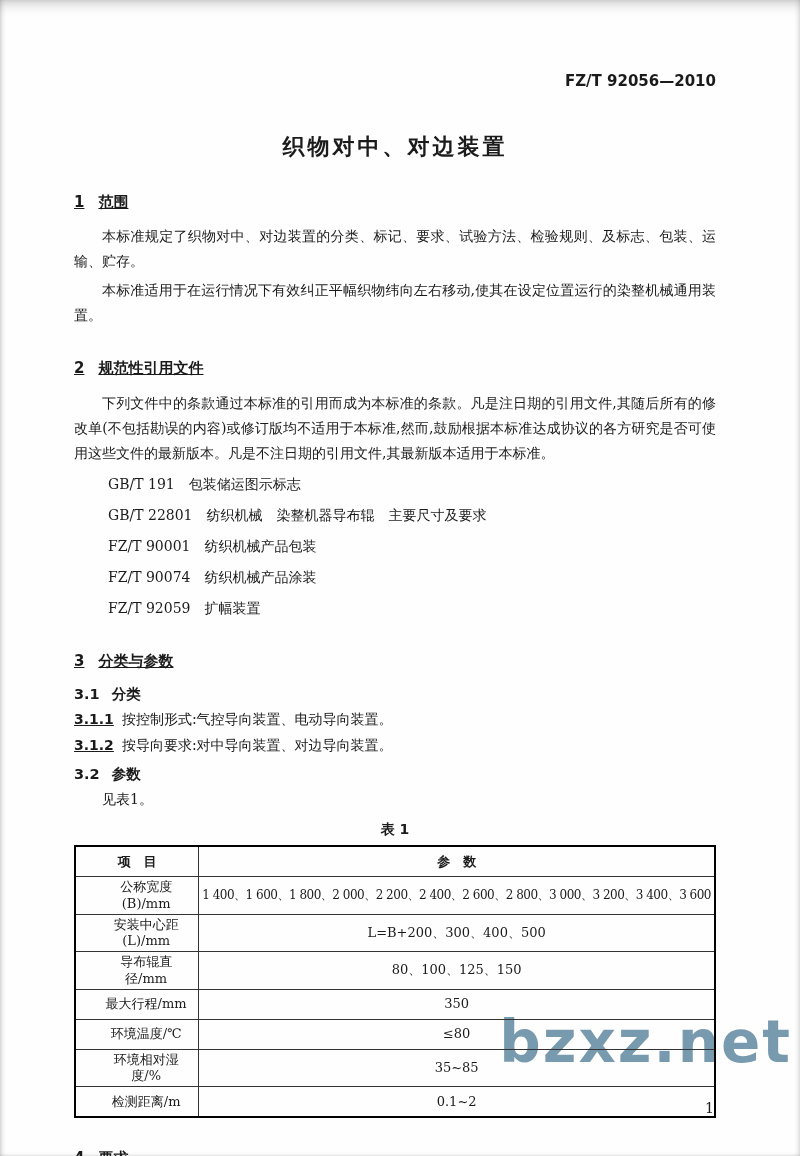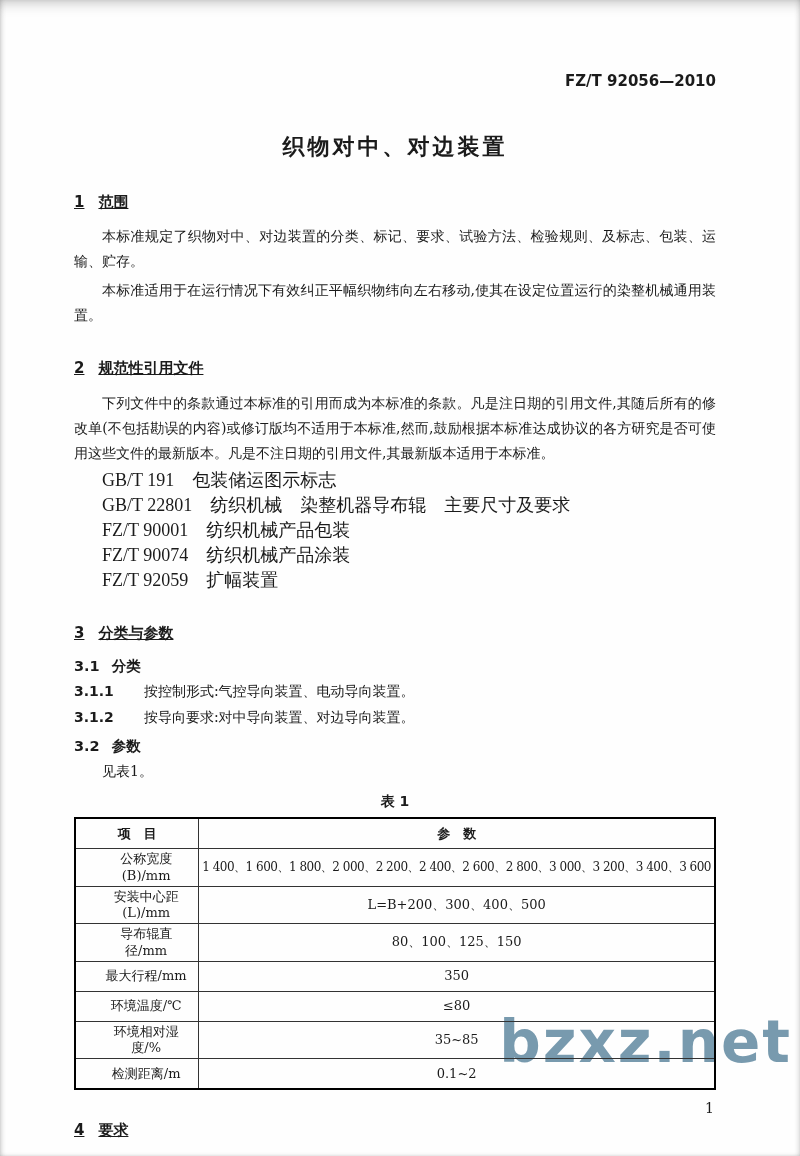--- a/index.html
+++ b/index.html
@@ -13,26 +13,26 @@
   .content{position:relative;z-index:2;padding:72px 84px 0 74px;}
   .std-no{text-align:right;font-size:15px;font-weight:bold;font-family:"DejaVu Sans","Liberation Sans",sans-serif;}
   .title{text-align:center;font-size:22px;font-weight:bold;margin-top:42px;letter-spacing:3px;
          font-family:"DejaVu Sans","Liberation Sans",sans-serif;}
   .sec-h{font-size:15px;font-weight:bold;margin-top:30px;line-height:20px;
          font-family:"DejaVu Sans","Liberation Sans",sans-serif;text-decoration:underline;}
   .sec-h .num{margin-right:14px;}
   p.body{font-size:14px;line-height:25px;text-align:justify;margin:4px 0 0 0;}
   .indent{text-indent:2em;}
   .refs{margin-left:28px;margin-top:2px;}
-  p.ref{font-size:18px;line-height:25px;margin:0;font-family:Liberation Serif, serif;}
+  p.ref{font-size:14px;line-height:25px;margin:6px;}
   .sub-h{font-size:14.5px;font-weight:bold;margin-top:6px;line-height:22px;
          font-family:"DejaVu Sans","Liberation Sans",sans-serif;}
   .sub-h .num{margin-right:12px;}
   p.clause{font-size:14px;line-height:24px;margin:2px 0 0 0;}
-  .c-num{font-weight:bold;font-family:"DejaVu Sans","Liberation Sans",sans-serif;margin-right:30px;}
+  .c-num{font-weight:bold;font-family:"DejaVu Sans","Liberation Sans",sans-serif;margin-right:8px;text-decoration:underline;}
   .tbl-caption{text-align:center;font-weight:bold;font-size:14px;margin-top:10px;
                font-family:"DejaVu Sans","Liberation Sans",sans-serif;}
   table.tbl{width:100%;border-collapse:collapse;margin-top:6px;font-size:13px;border:2px solid #000000;}
   .tbl th,.tbl td{border:1px solid #333;padding:2px 6px;height:25px;line-height:1.25;}
   .tbl th{font-weight:bold;text-align:center;}
   .tbl td.item{width:27%;text-align:center;padding-left:24px;}
   .tbl td.value{text-align:center;}
   .tbl td.small{font-size:12px;letter-spacing:-0.5px;white-space:nowrap;padding:2px 3px;}
   .pageno{position:absolute;right:86px;bottom:40px;font-size:14px;z-index:2;}
   .watermark{position:absolute;right:8px;bottom:80px;font-size:58px;font-weight:bold;

